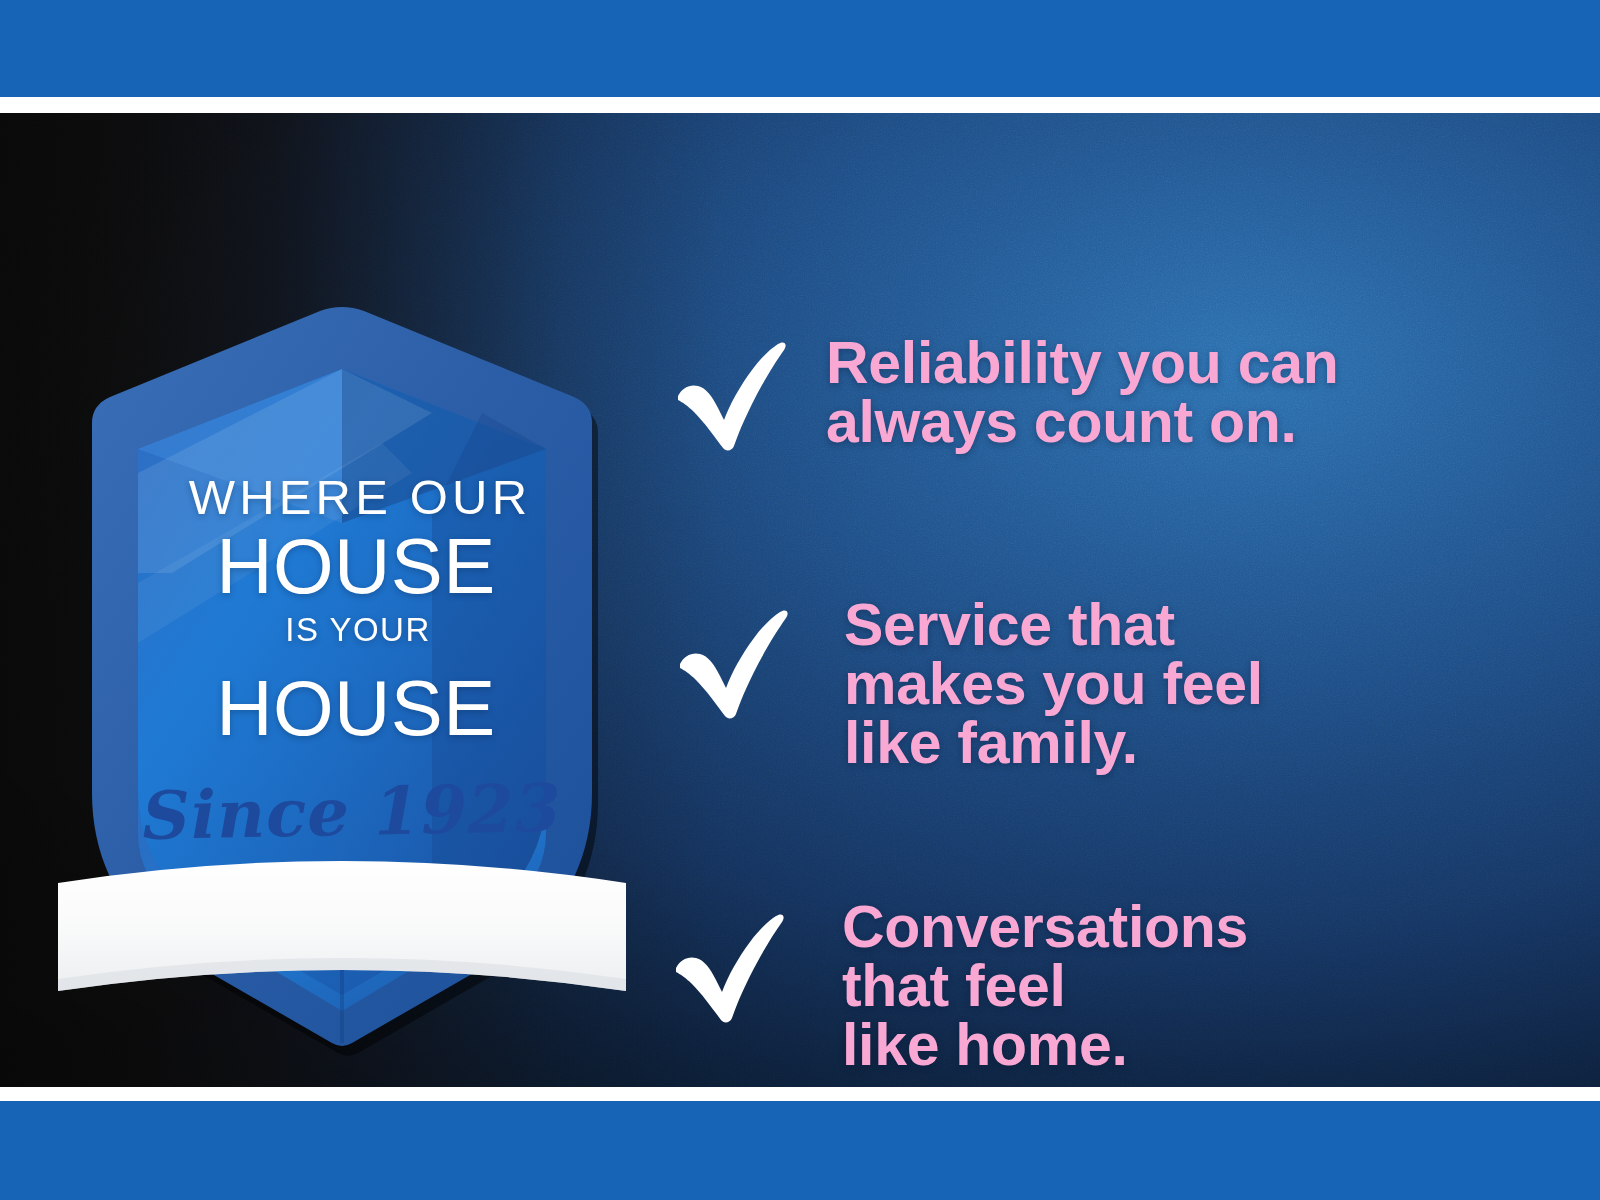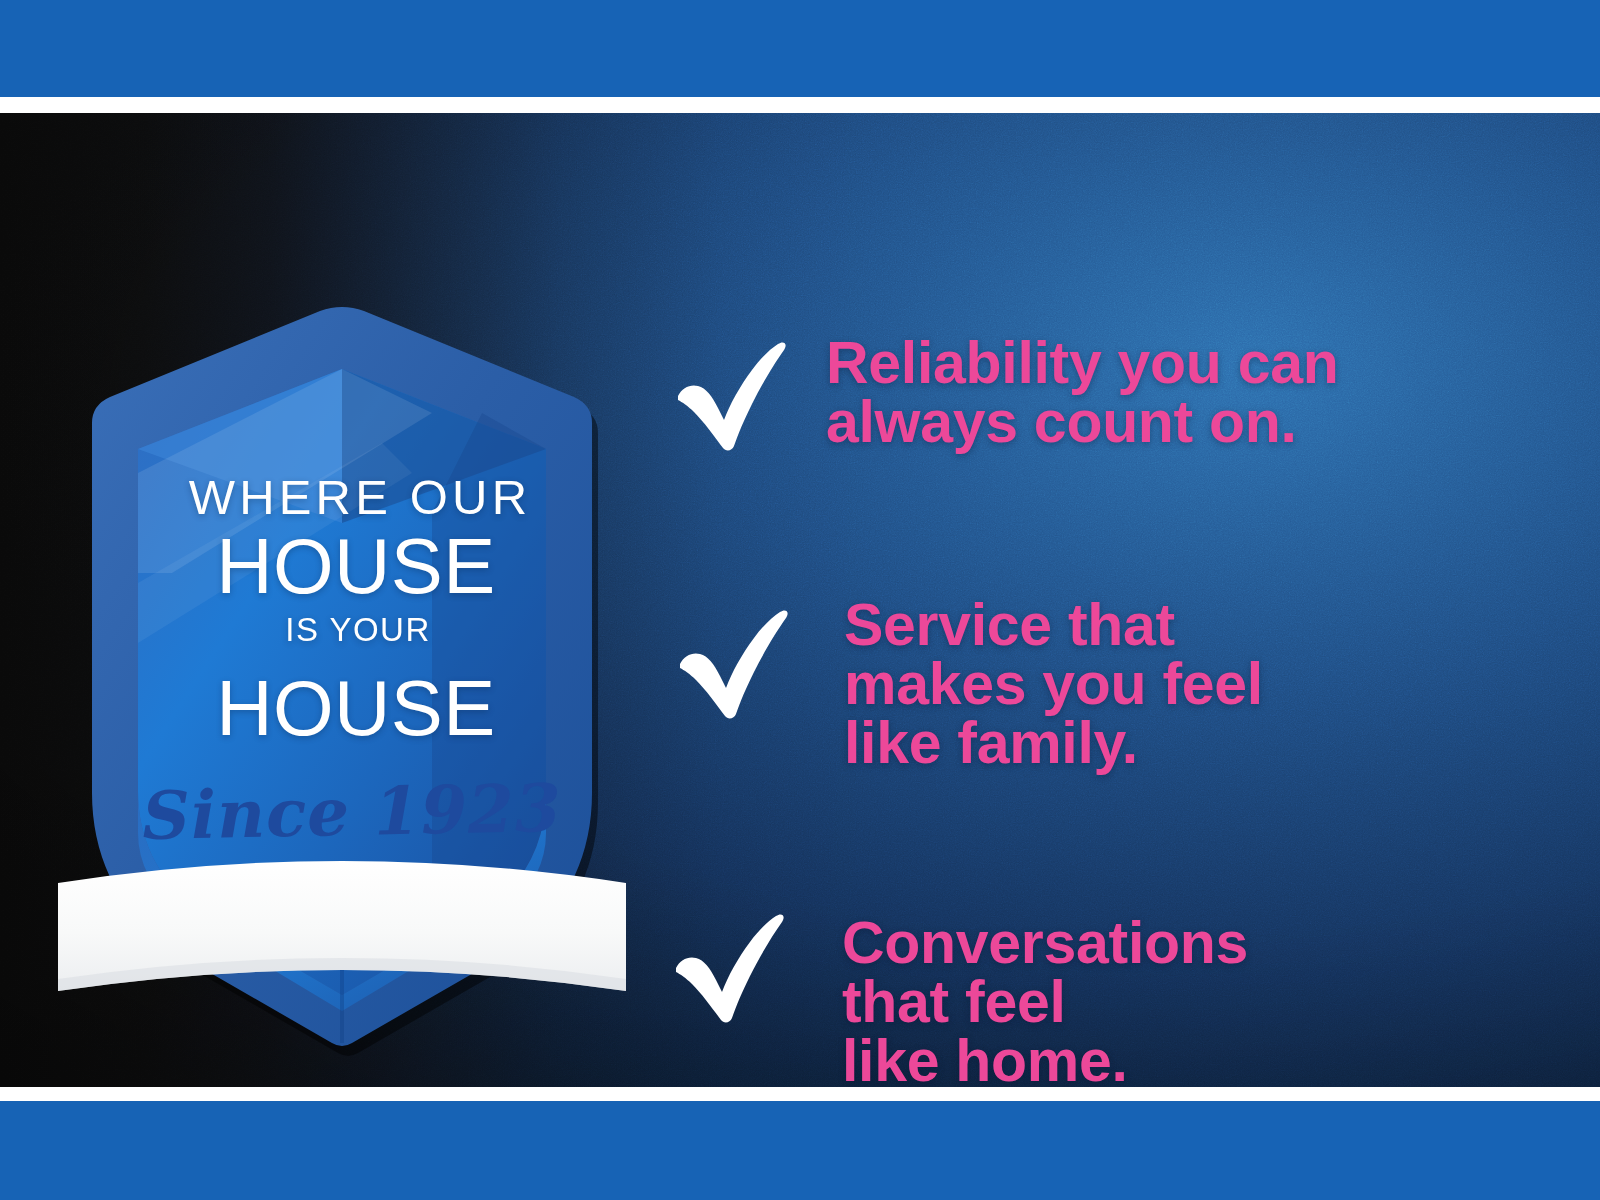--- a/index.html
+++ b/index.html
@@ -161,32 +161,32 @@
     flex: 0 0 auto;
     width: 122px;
     height: 116px;
     margin-top: 6px;
   }
   #bullet-1 .check-icon { margin-top: 10px; }
   #bullet-2 .check-icon { margin-top: 12px; }
   .check-icon svg { display: block; width: 100%; height: 100%; }
 
   .bullet-text {
-    color: #ec4899;
+    color: #f9a8d4;
     font-family: "Liberation Sans", sans-serif;
     font-weight: 700;
     font-size: 59px;
     line-height: 1.0;
     letter-spacing: -0.005em;
     white-space: pre-line;
     text-shadow: 0 2px 7px rgba(5,20,45,0.35);
   }
   #bullet-0 .bullet-text { margin-left: 36px; margin-top: 2px; }
   #bullet-1 .bullet-text { margin-left: 52px; margin-top: 0px; }
-  #bullet-2 .bullet-text { margin-left: 54px; margin-top: 16px; }
+  #bullet-2 .bullet-text { margin-left: 54px; margin-top: 0px; }
 </style>
 </head>
 <body>
 
 <div id="canvas">
 
   <div id="brand-bar-top" class="brand-bar"></div>
   <div id="white-gap-top" class="white-gap"></div>
 
   <div id="stage">

